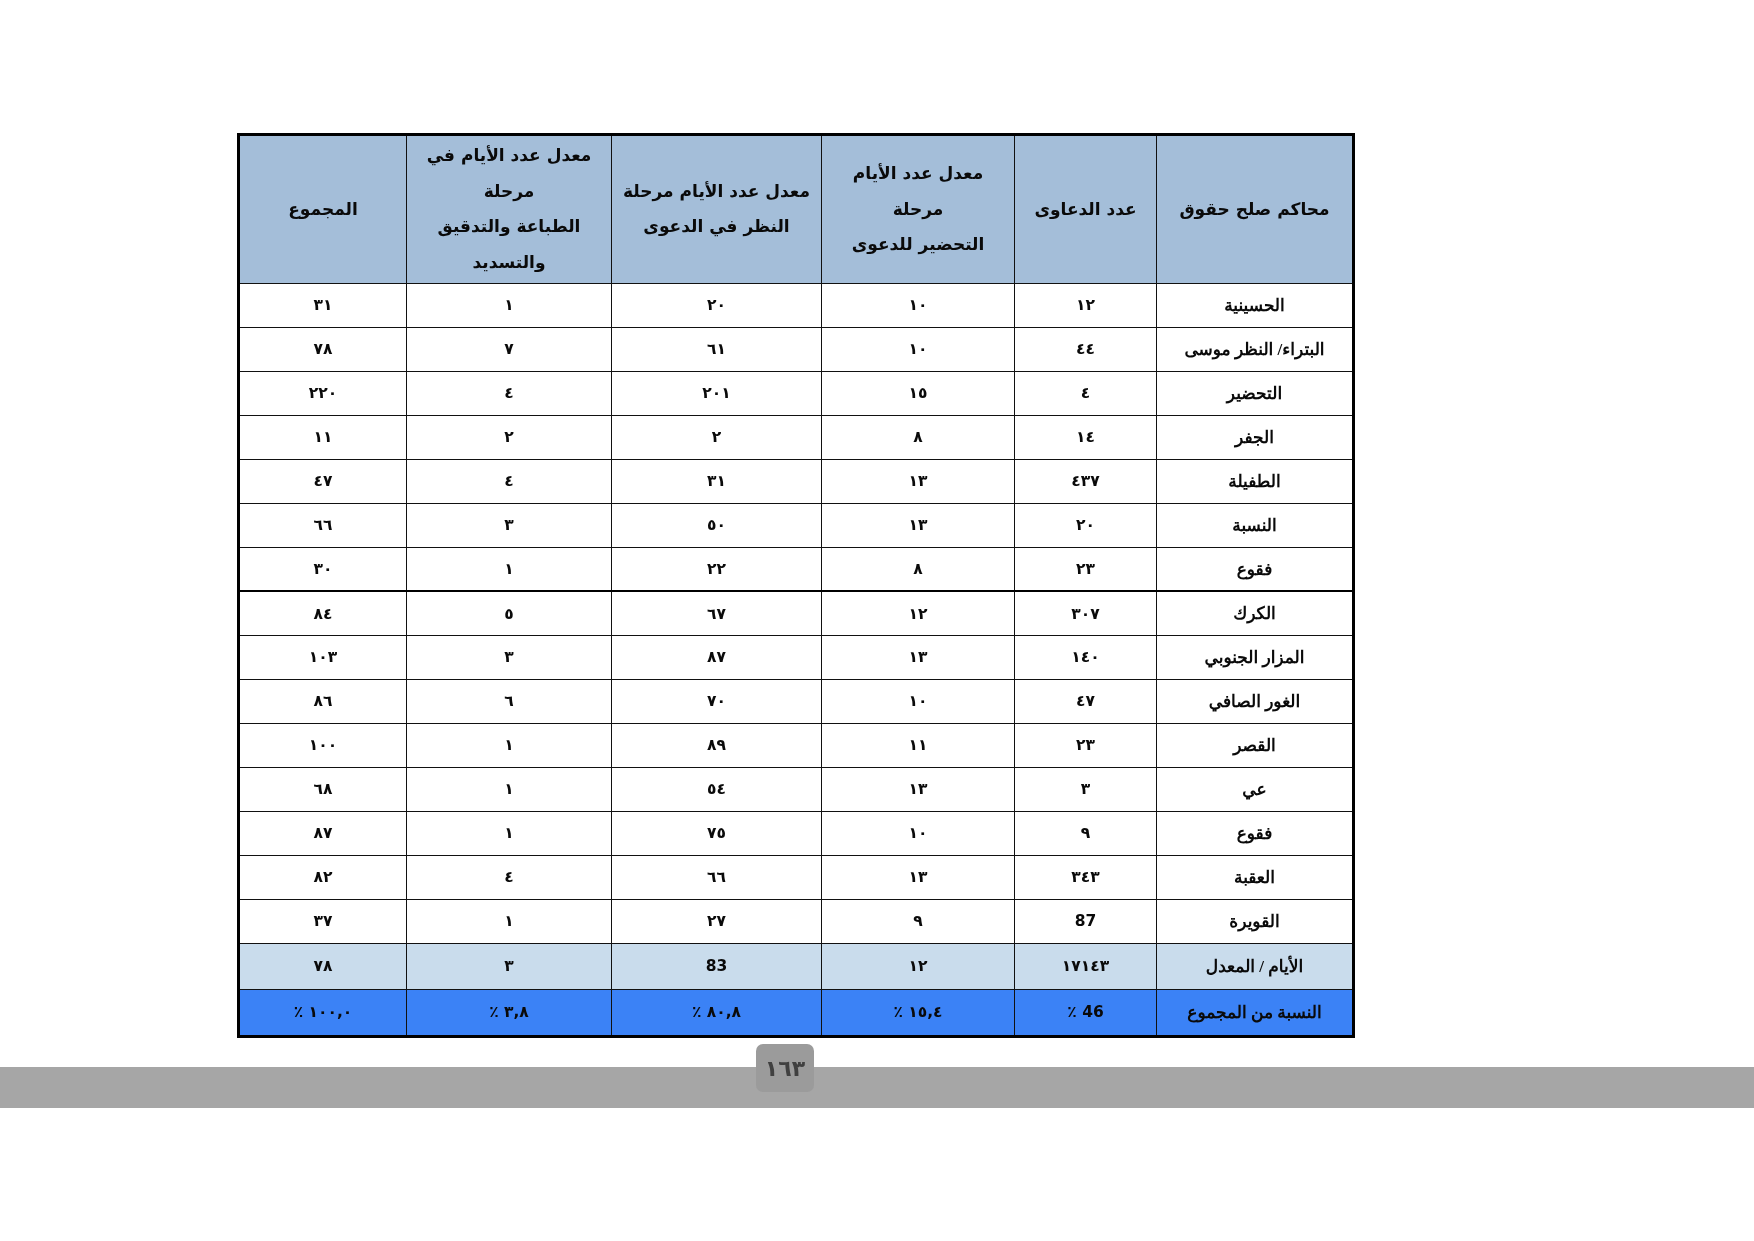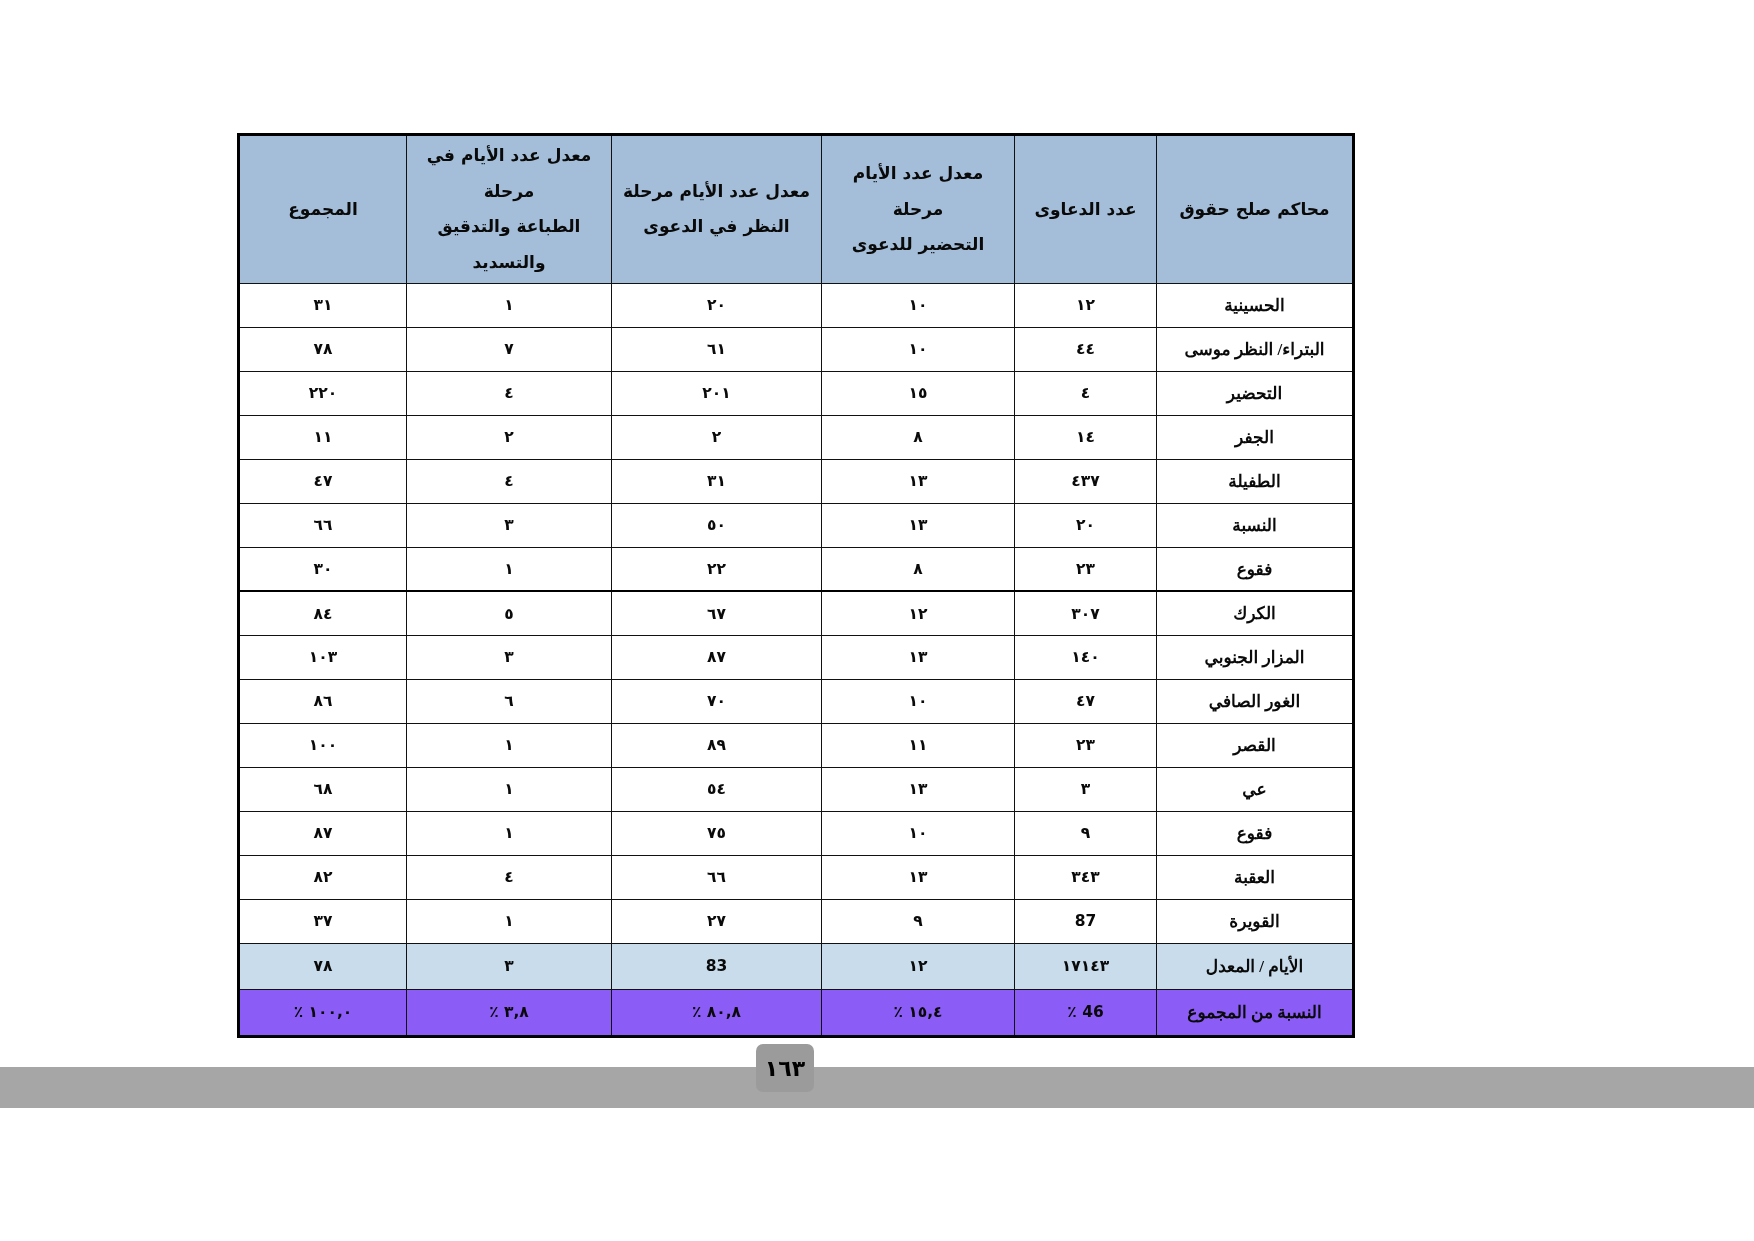--- a/index.html
+++ b/index.html
@@ -56,21 +56,21 @@
   }
   
   tbody.data-rows tr:nth-child(8) td {
     border-top: 2.5px solid #000;
   }
   tr.total-row td {
     background: #c9dcec;
     height: 46px;
   }
   tr.percent-row td {
-    background: #8b5cf6;
+    background: #3b82f6;
     height: 47px;
     margin-top: 48px;
   }
   td.pct { direction: ltr; }
 
   .footer-bar {
     position: absolute;
     left: 0;
     top: 1067px;
     width: 1754px;
@@ -81,21 +81,21 @@
     position: absolute;
     left: 756px;
     top: 1044px;
     width: 58px;
     height: 48px;
     background: #9b9b9b;
     border-radius: 7px;
     display: flex;
     align-items: center;
     justify-content: center;
-    color: #000000;
+    color: #404040;
     font-size: 22px;
     font-weight: bold;
     z-index: 2;
   }
 </style>
 </head>
 <body>
 
 <div class="page">
 

